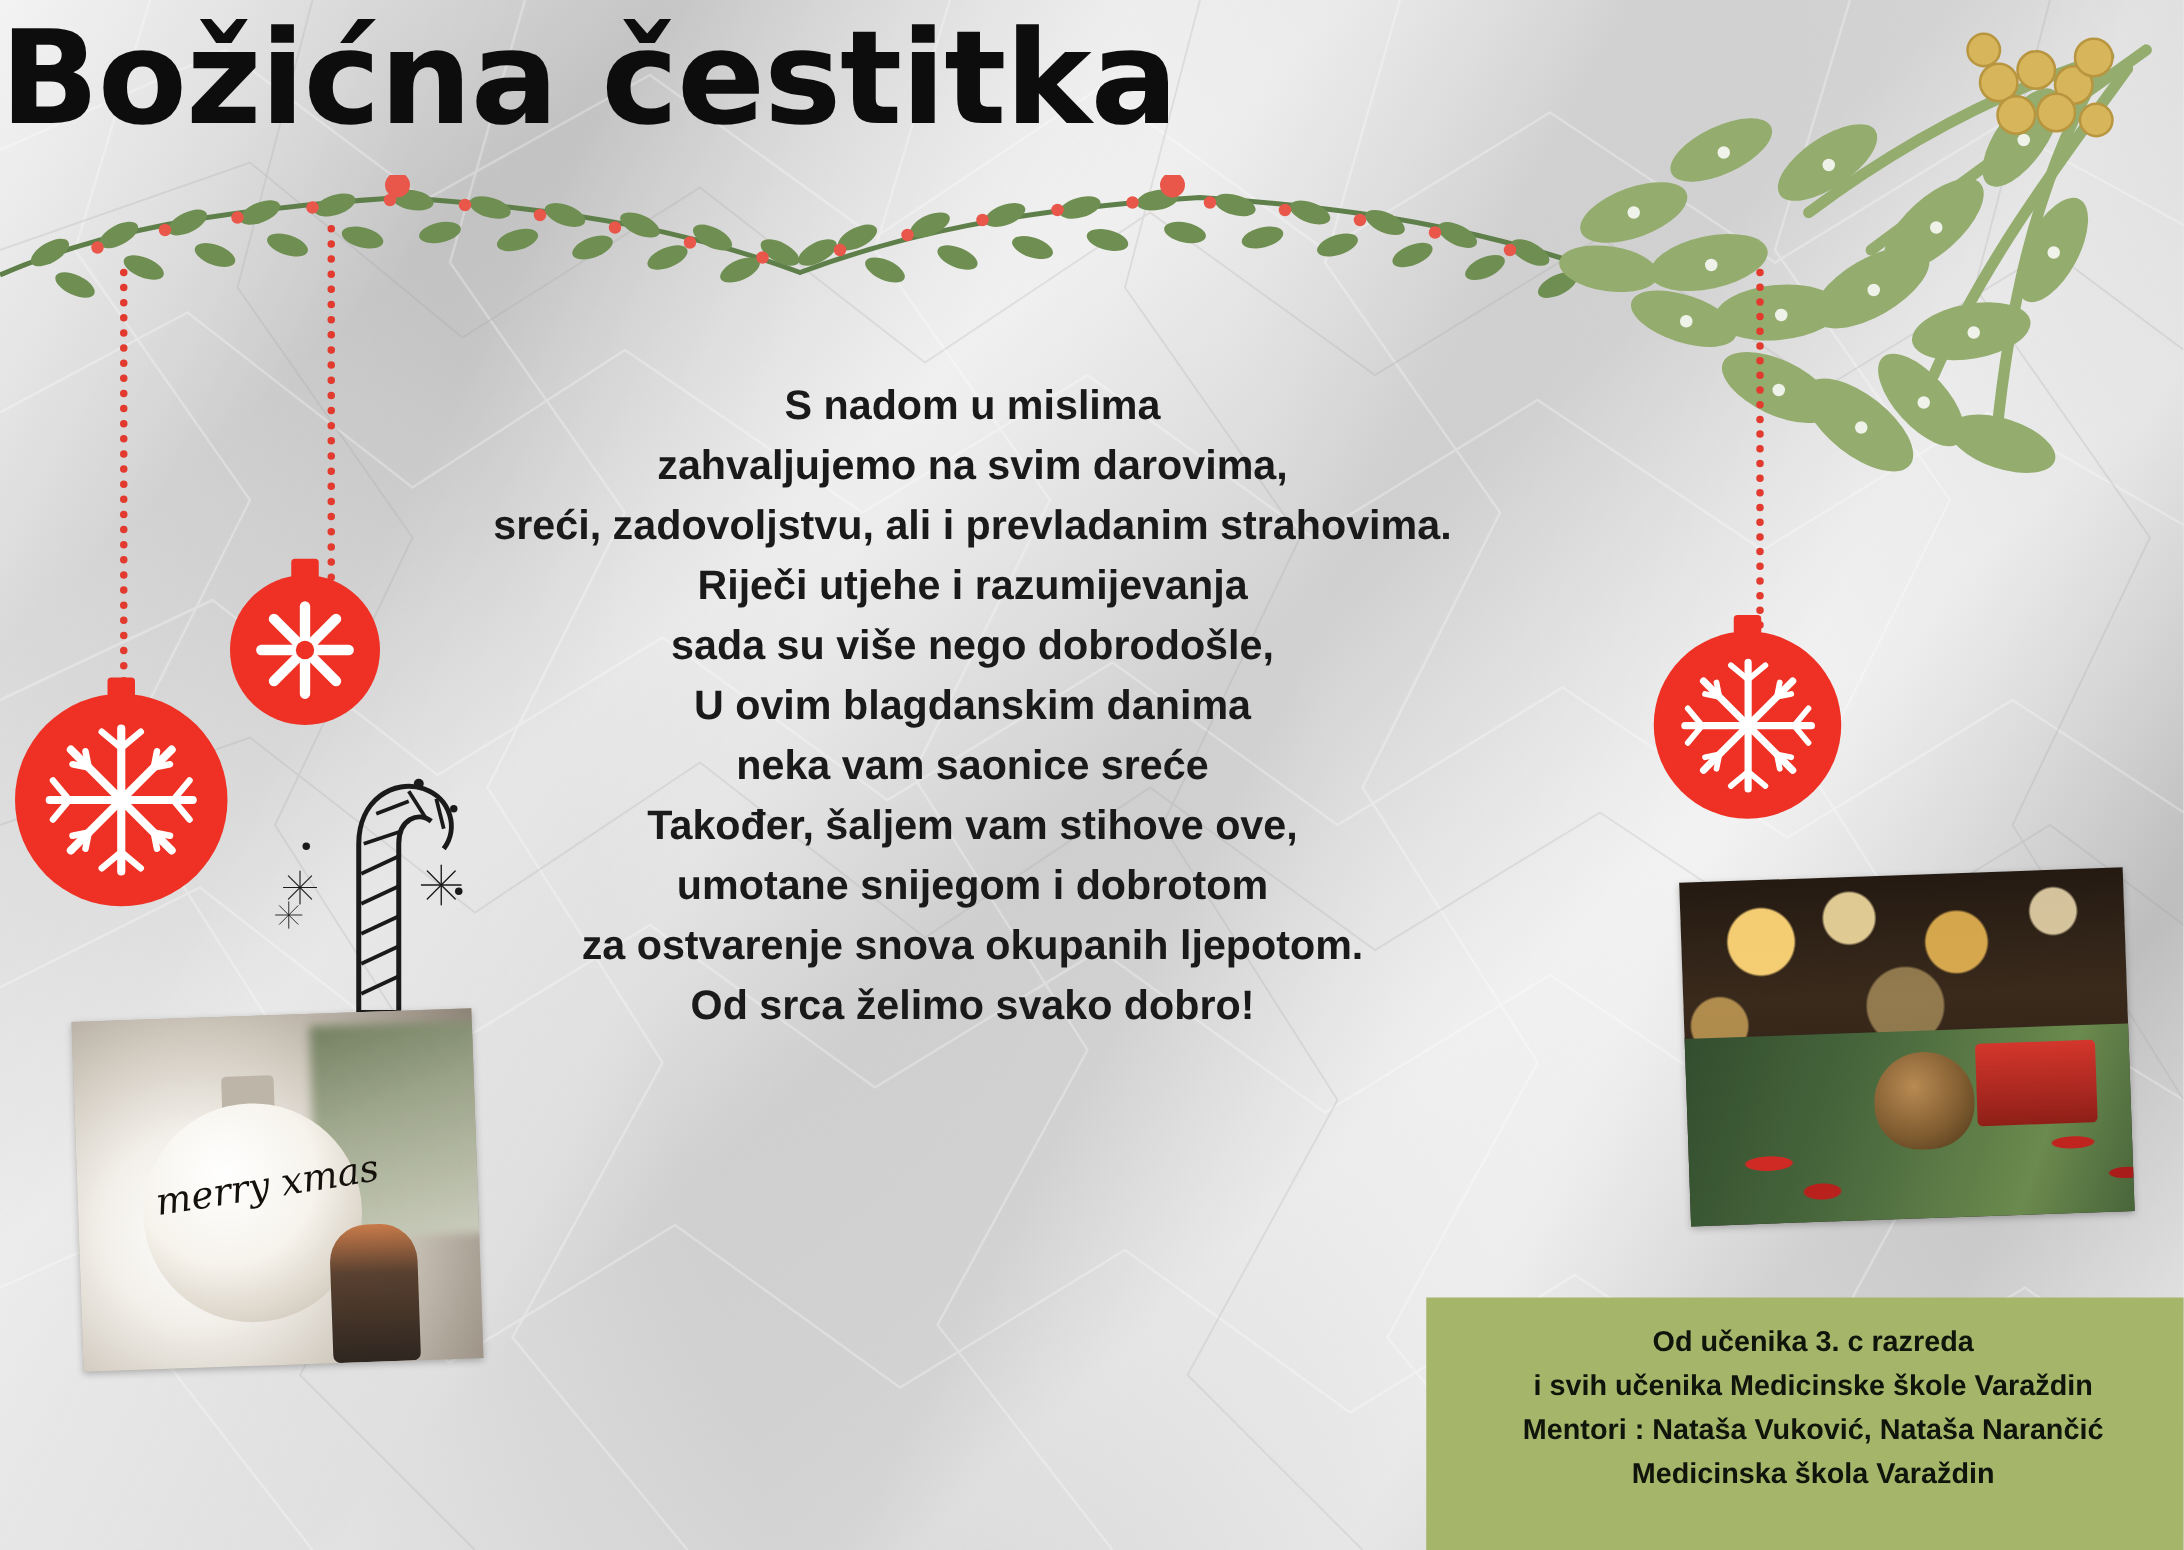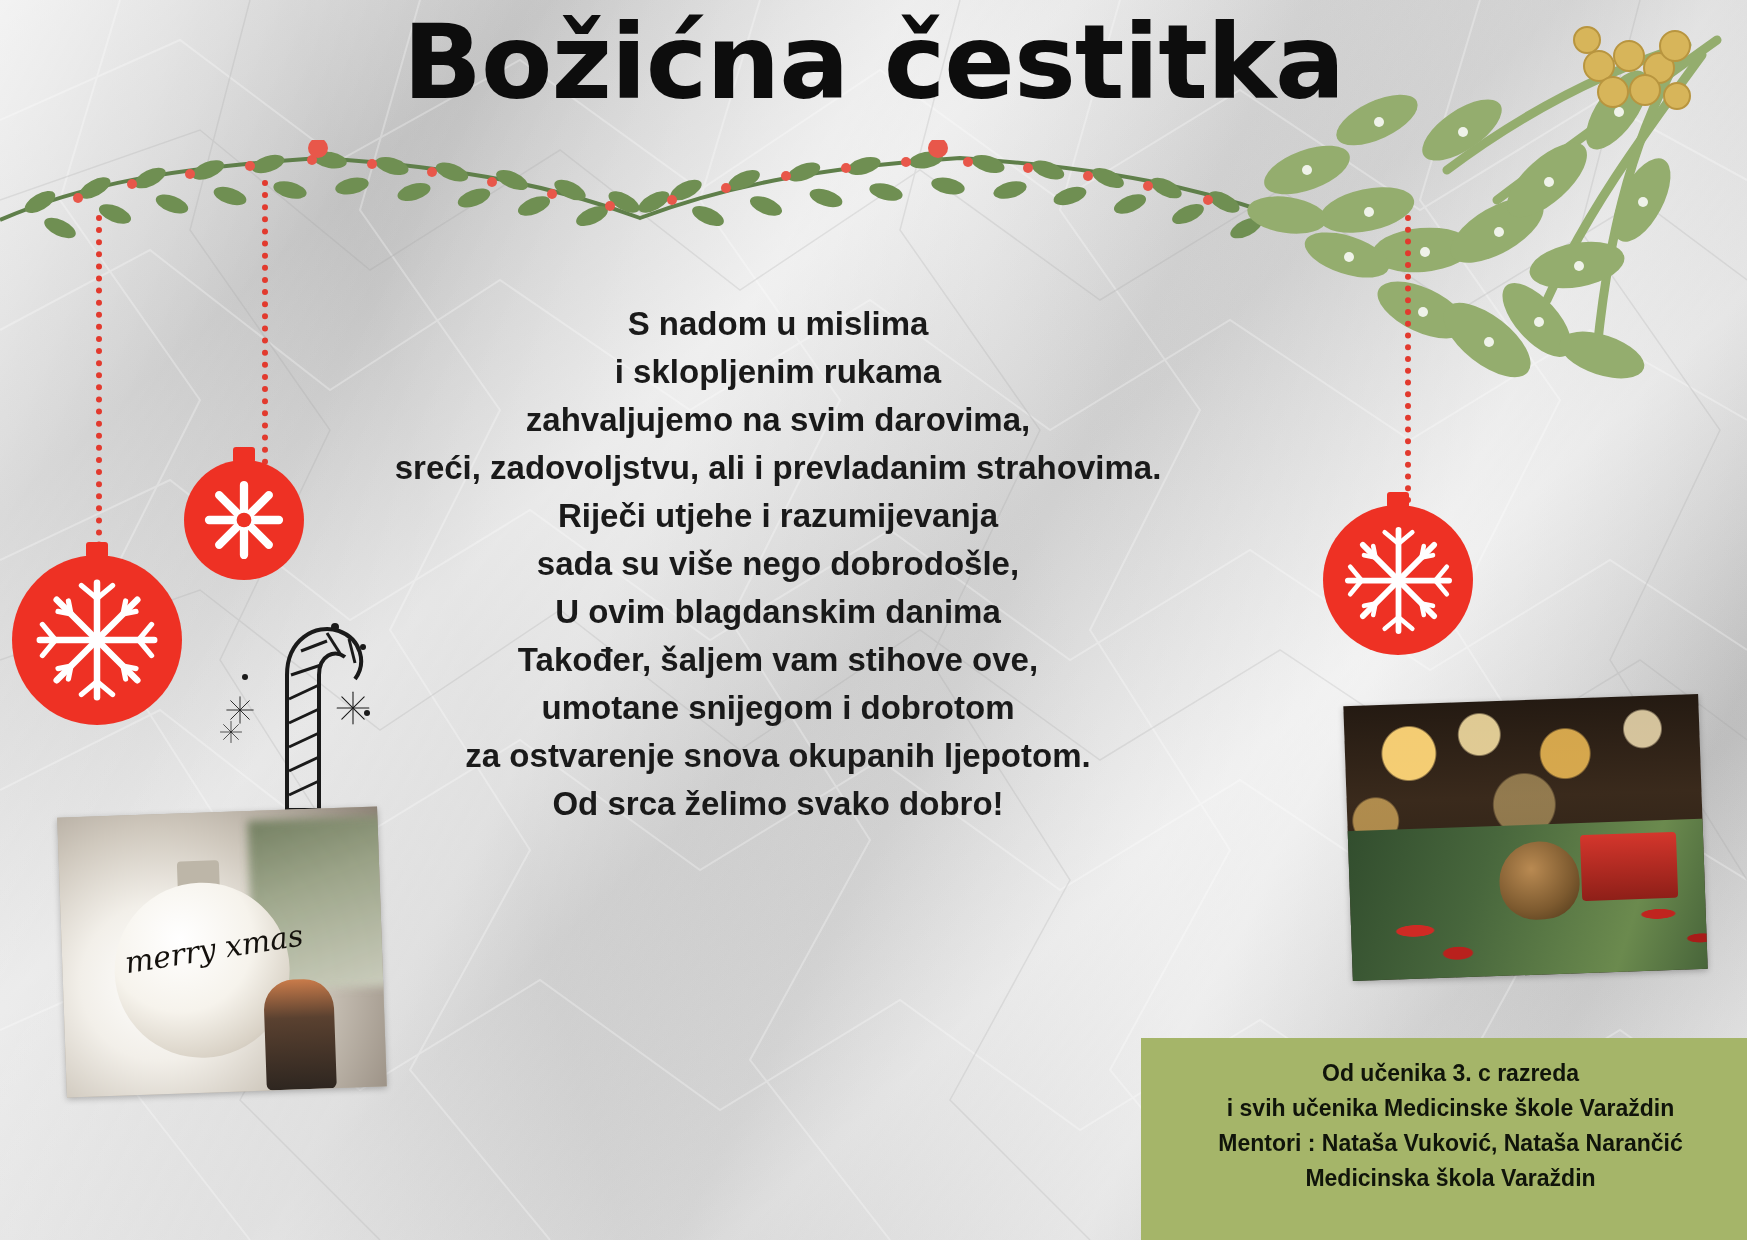--- a/index.html
+++ b/index.html
@@ -30,21 +30,21 @@
     position: absolute;
     pointer-events: none;
   }
 
   
   #title {
     position: absolute;
     left: 0;
     top: 8px;
     width: 100%;
-    text-align: center;
+    text-align: left;
     font-size: 104px;
     font-weight: bold;
     letter-spacing: -1px;
     color: #0d0d0d;
     font-family: "DejaVu Sans", sans-serif;
     line-height: 1.05;
   }
 
   
   #poem {
@@ -503,26 +503,26 @@
     <g fill="#1a1a1a">
       <circle cx="120" cy="22" r="4"></circle>
       <circle cx="148" cy="42" r="3"></circle>
       <circle cx="30" cy="72" r="3"></circle>
       <circle cx="152" cy="108" r="3"></circle>
     </g>
   </svg>
 
   <div id="poem">
     <div>S nadom u mislima</div>
-    <div>i sklopljenim rukama</div>
     <div>zahvaljujemo na svim darovima,</div>
     <div>sreći, zadovoljstvu, ali i prevladanim strahovima.</div>
     <div>Riječi utjehe i razumijevanja</div>
     <div>sada su više nego dobrodošle,</div>
     <div>U ovim blagdanskim danima</div>
+    <div>neka vam saonice sreće</div>
     <div>Također, šaljem vam stihove ove,</div>
     <div>umotane snijegom i dobrotom</div>
     <div>za ostvarenje snova okupanih ljepotom.</div>
     <div>Od srca želimo svako dobro!</div>
   </div>
 
   <div class="photo" id="photo-xmas-ball">
     <div class="pine"></div>
     <div class="ball-cap"></div>
     <div class="ball"></div>

